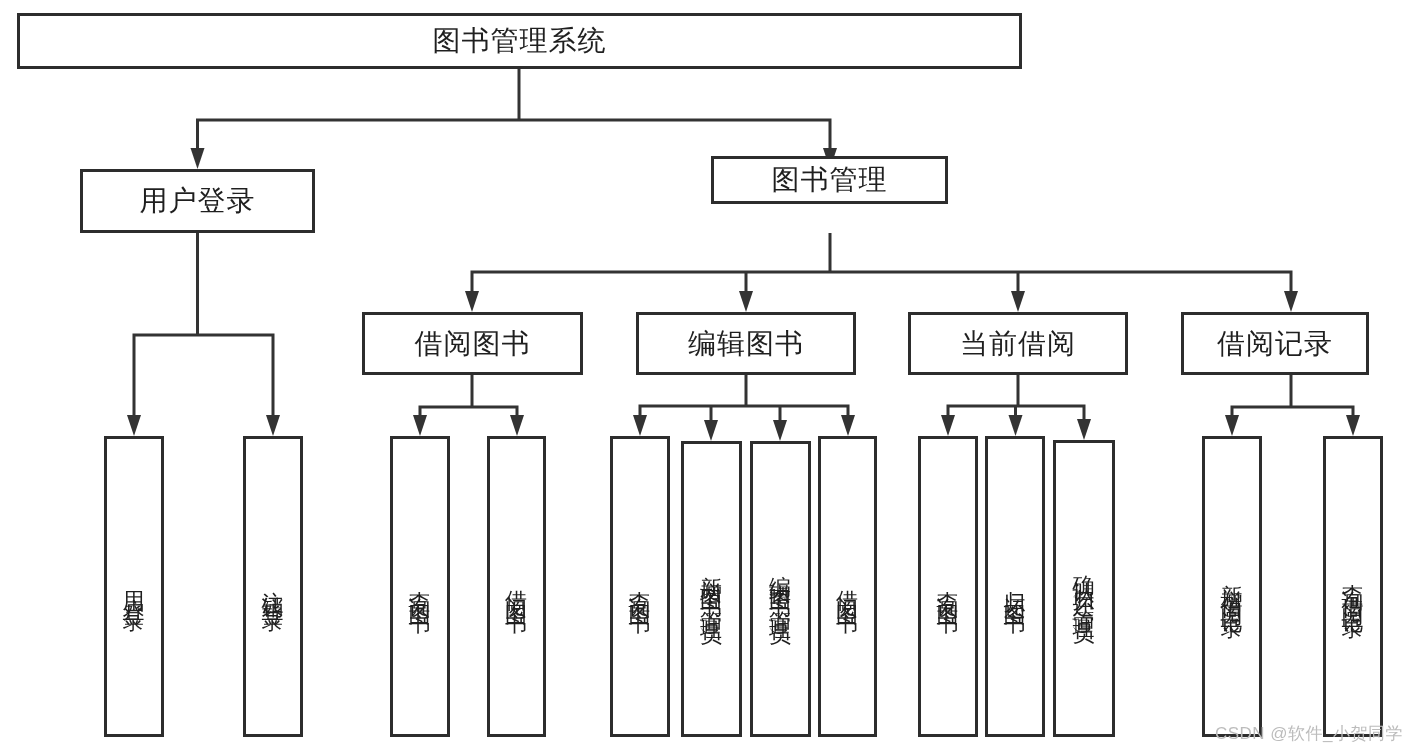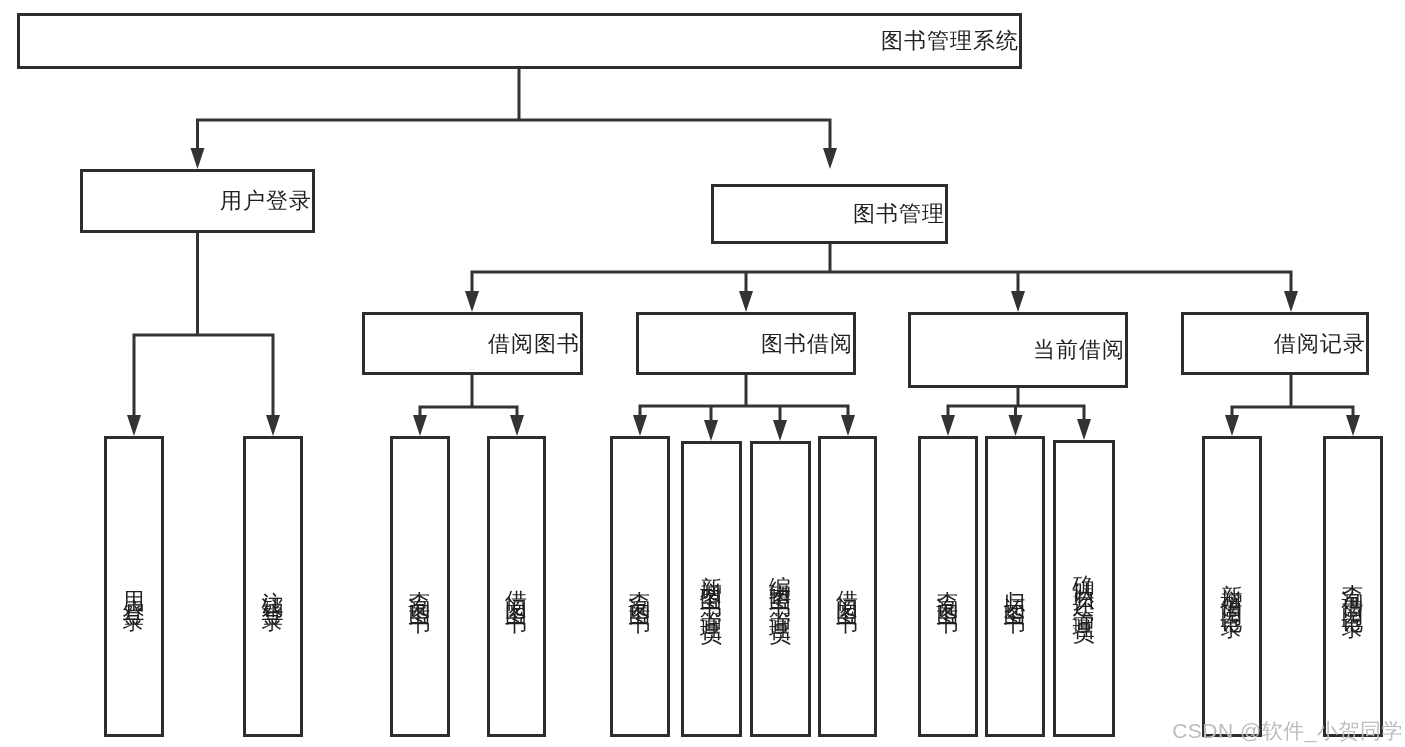--- a/index.html
+++ b/index.html
@@ -17,33 +17,33 @@
   }
   .node{
     position:absolute;
     box-sizing:border-box;
     background:#fff;
     border:3px solid var(--box-border,#2d2d2d);
     display:flex;align-items:center;justify-content:center;
     color:var(--text,#1f1f1f);
     z-index:2;
   }
-  .hbox{font-size:22px;letter-spacing:1px;justify-content:flex-end;}
+  .hbox{font-size:28px;letter-spacing:1px;}
   .vbox{font-size:22px;}
   .vbox .vtext{
     writing-mode:vertical-rl;
     text-orientation:mixed;
     letter-spacing:7px;
     line-height:1.05;
     white-space:nowrap;
   }
   .watermark{
     position:absolute;
     right:2px;bottom:2px;
-    font-size:21px;
+    font-size:17px;
     letter-spacing:0.5px;
     color:var(--watermark,#bcbcbc);
     z-index:6;
     pointer-events:none;
   }
 </style>
 </head>
 <body>
 
 <div class="canvas">
@@ -100,31 +100,31 @@
     </g>
   </svg>
 
   <div class="node hbox" style="left:17px;top:13px;width:1005px;height:56px">
     <span>图书管理系统</span>
   </div>
 
   <div class="node hbox" style="left:80px;top:169px;width:235px;height:64px">
     <span>用户登录</span>
   </div>
-  <div class="node hbox" style="left:711px;top:184px;width:237px;height:60px">
+  <div class="node hbox" style="left:711px;top:156px;width:237px;height:48px">
     <span>图书管理</span>
   </div>
 
   <div class="node hbox" style="left:362px;top:312px;width:221px;height:63px">
     <span>借阅图书</span>
   </div>
   <div class="node hbox" style="left:636px;top:312px;width:220px;height:63px">
-    <span>图书借阅</span>
+    <span>编辑图书</span>
   </div>
-  <div class="node hbox" style="left:908px;top:312px;width:220px;height:76px">
+  <div class="node hbox" style="left:908px;top:312px;width:220px;height:63px">
     <span>当前借阅</span>
   </div>
   <div class="node hbox" style="left:1181px;top:312px;width:188px;height:63px">
     <span>借阅记录</span>
   </div>
 
   <div class="node vbox" style="left:104px;top:436px;width:60px;height:301px">
     <span class="vtext">用户登录</span>
   </div>
   <div class="node vbox" style="left:243px;top:436px;width:60px;height:301px">

